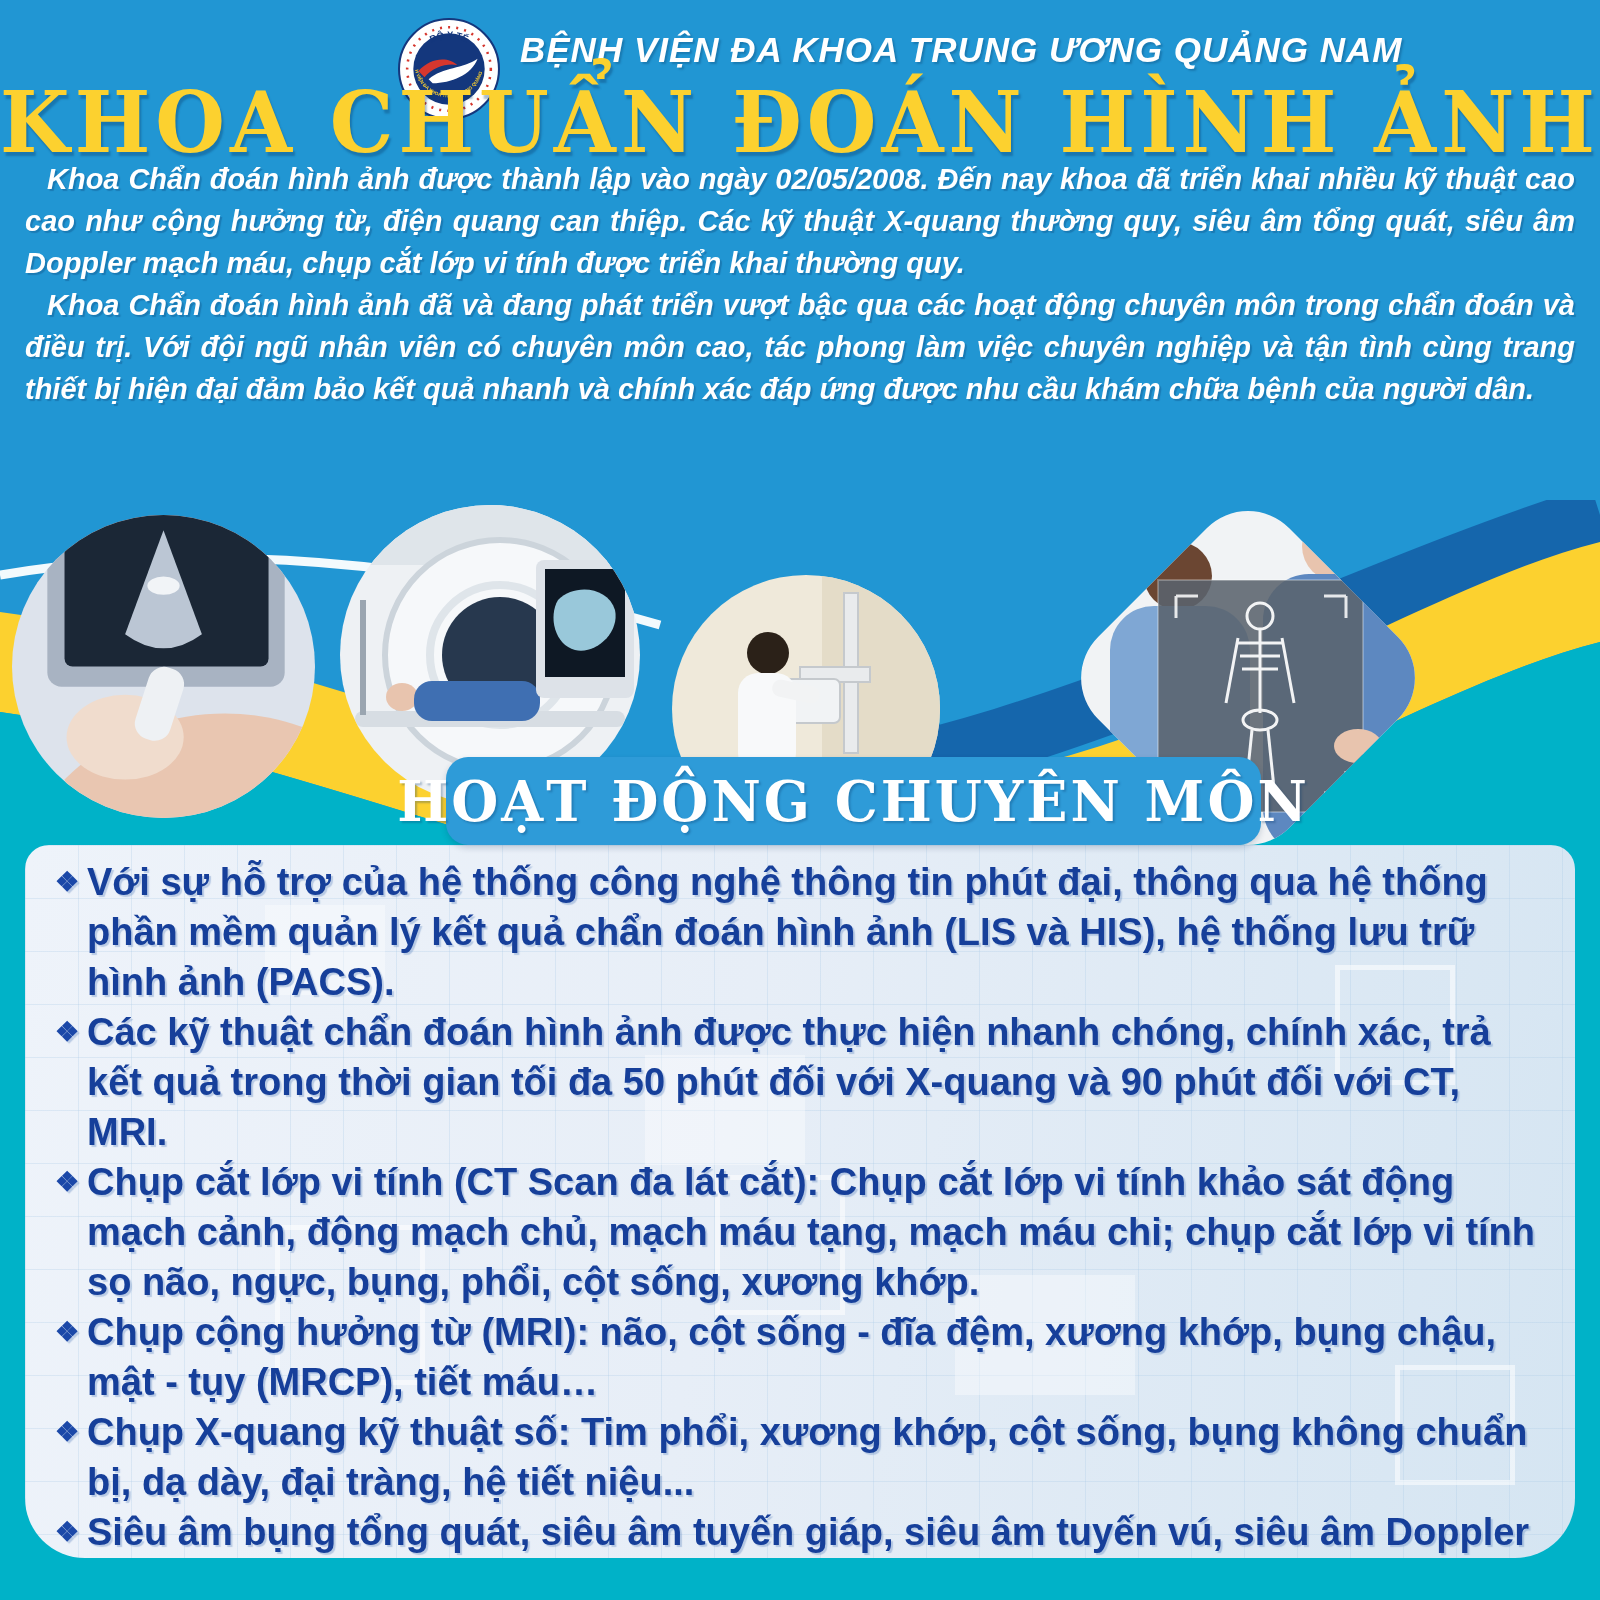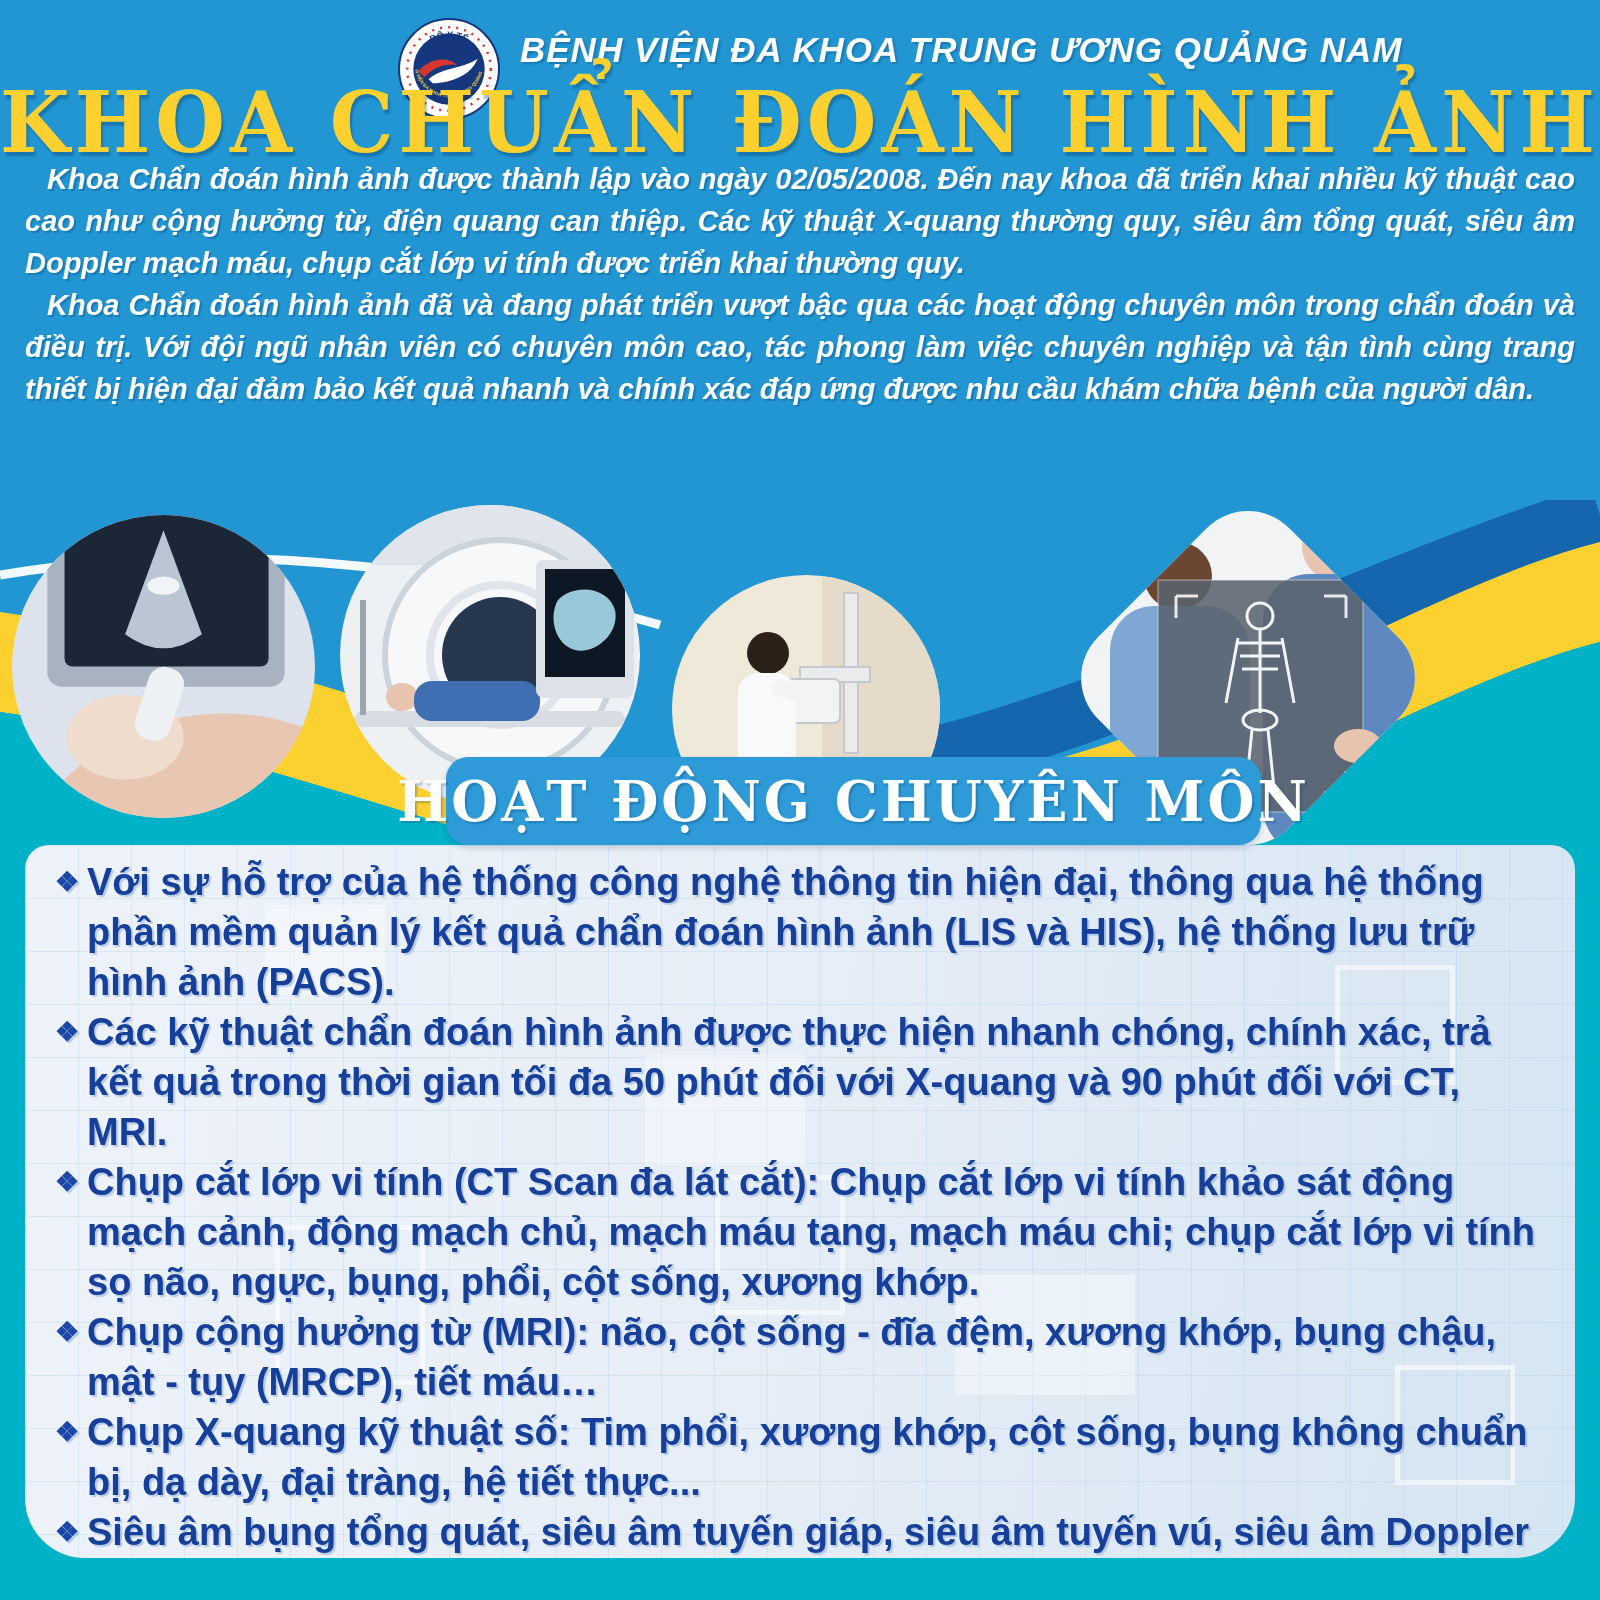--- a/index.html
+++ b/index.html
@@ -204,37 +204,37 @@
     <div class="deco line" style="left:250px;top:380px;width:140px;height:150px;"></div>
     <div class="deco fill" style="left:620px;top:210px;width:160px;height:110px;"></div>
     <div class="deco line" style="left:690px;top:330px;width:120px;height:130px;"></div>
     <div class="deco fill" style="left:930px;top:430px;width:180px;height:120px;"></div>
     <div class="deco line" style="left:1310px;top:120px;width:110px;height:110px;"></div>
     <div class="deco line" style="left:1370px;top:520px;width:110px;height:110px;"></div>
 
     <ul class="bullets">
       <li>
         <span class="glyph">❖</span>
-        <span class="txt">Với sự hỗ trợ của hệ thống công nghệ thông tin hiện đại, thông qua hệ thống phần mềm quản lý kết quả chẩn đoán hình ảnh (LIS và HIS), hệ thống lưu trữ hình ảnh (PACS).</span>
+        <span class="txt">Với sự hỗ trợ của hệ thống công nghệ thông tin phút đại, thông qua hệ thống phần mềm quản lý kết quả chẩn đoán hình ảnh (LIS và HIS), hệ thống lưu trữ hình ảnh (PACS).</span>
       </li>
       <li>
         <span class="glyph">❖</span>
         <span class="txt">Các kỹ thuật chẩn đoán hình ảnh được thực hiện nhanh chóng, chính xác, trả kết quả trong thời gian tối đa 50 phút đối với X-quang và 90 phút đối với CT, MRI.</span>
       </li>
       <li>
         <span class="glyph">❖</span>
         <span class="txt">Chụp cắt lớp vi tính (CT Scan đa lát cắt): Chụp cắt lớp vi tính khảo sát động mạch cảnh, động mạch chủ, mạch máu tạng, mạch máu chi; chụp cắt lớp vi tính sọ não, ngực, bụng, phổi, cột sống, xương khớp.</span>
       </li>
       <li>
         <span class="glyph">❖</span>
         <span class="txt">Chụp cộng hưởng từ (MRI): não, cột sống - đĩa đệm, xương khớp, bụng chậu, mật - tụy (MRCP), tiết máu…</span>
       </li>
       <li>
         <span class="glyph">❖</span>
-        <span class="txt">Chụp X-quang kỹ thuật số: Tim phổi, xương khớp, cột sống, bụng không chuẩn bị, dạ dày, đại tràng, hệ tiết thực...</span>
+        <span class="txt">Chụp X-quang kỹ thuật số: Tim phổi, xương khớp, cột sống, bụng không chuẩn bị, dạ dày, đại tràng, hệ tiết niệu...</span>
       </li>
       <li>
         <span class="glyph">❖</span>
         <span class="txt">Siêu âm bụng tổng quát, siêu âm tuyến giáp, siêu âm tuyến vú, siêu âm Doppler mạch máu...</span>
       </li>
     </ul>
   </div>
 
 </div>
 

